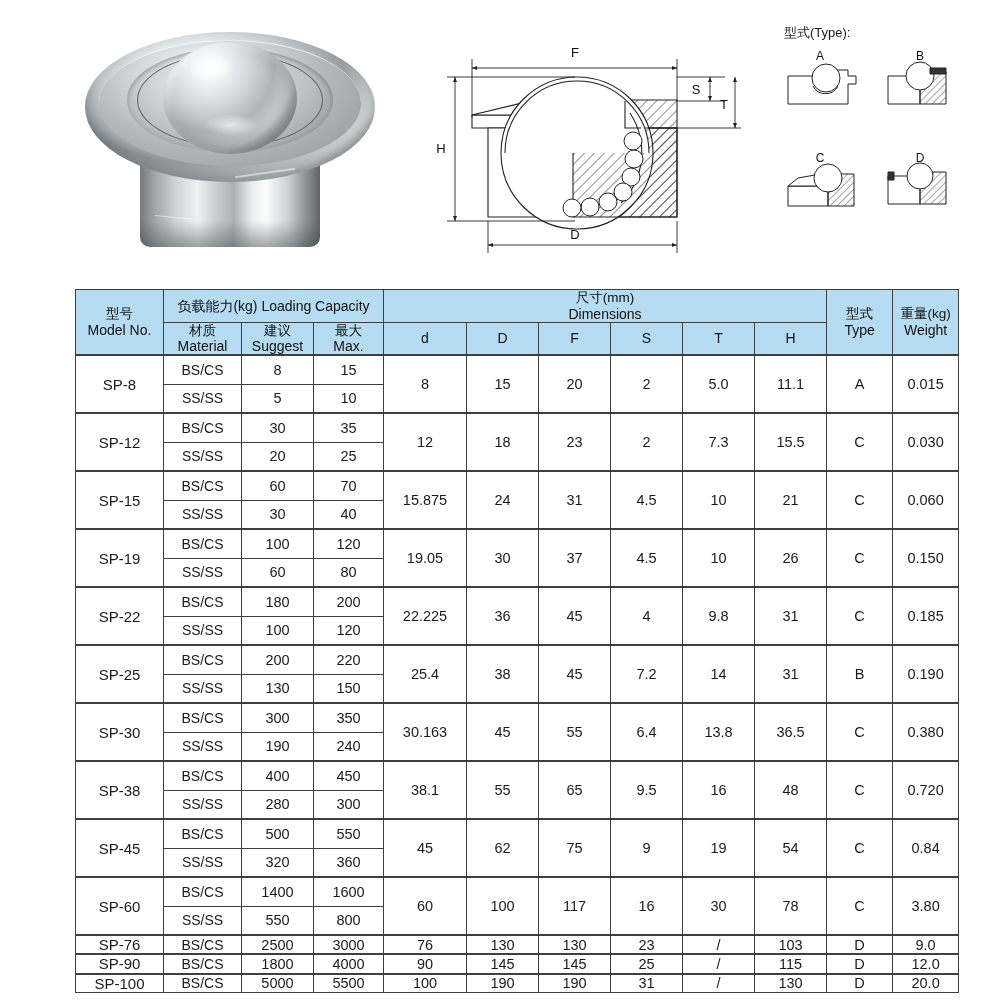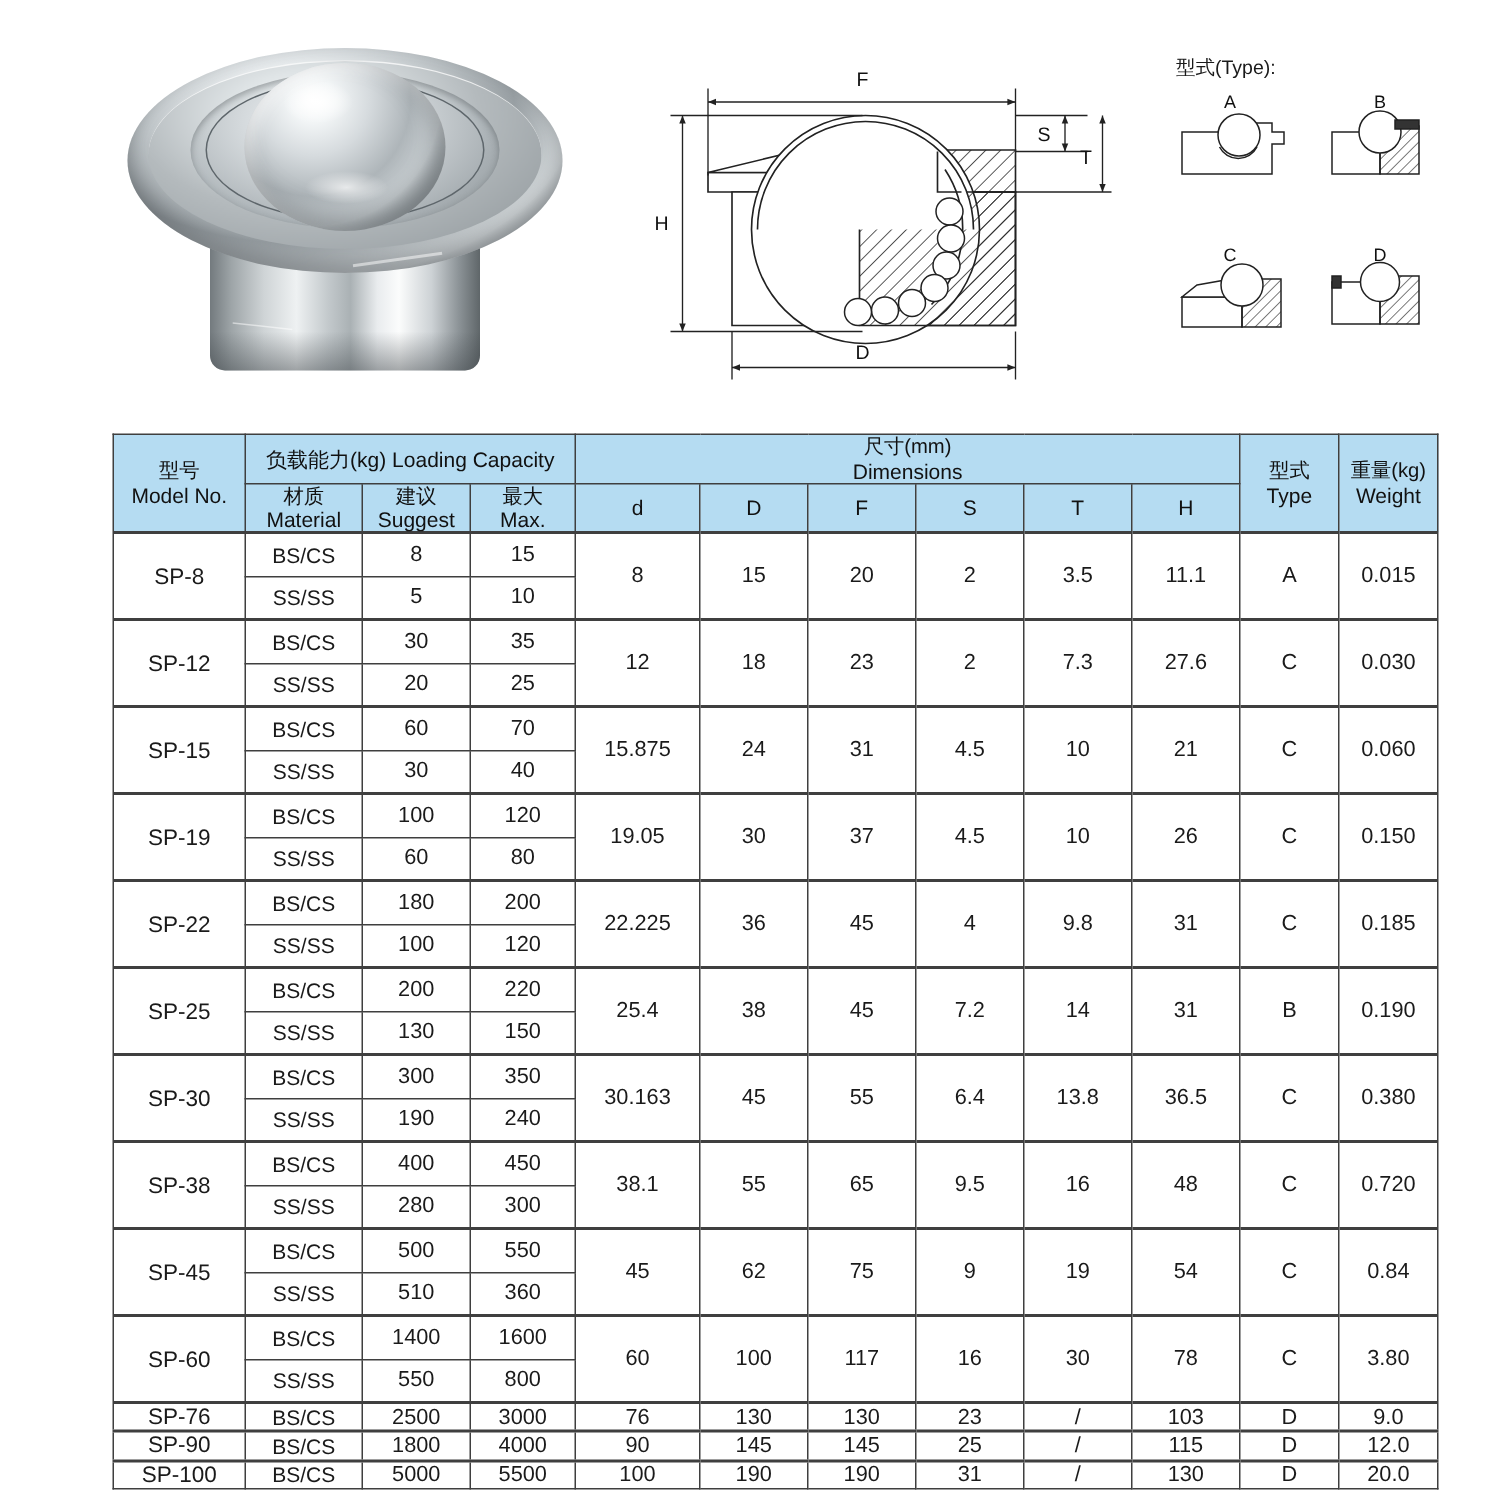--- a/index.html
+++ b/index.html
@@ -68,21 +68,21 @@
   .ph-ball-hi2 {
     position:absolute; left:118px; top:92px; width:56px; height:22px;
     border-radius:50%;
     background:radial-gradient(ellipse at 50% 50%, rgba(255,255,255,.7) 0%, rgba(255,255,255,0) 70%);
   }
   .ph-scratch { position:absolute; background:rgba(255,255,255,.5); }
 
   
   #drawing { position:absolute; left:425px; top:25px; }
   
-  #type-legend { position:absolute; left:770px; top:28px; width:220px; height:230px; }
+  #type-legend { position:absolute; left:770px; top:16px; width:220px; height:230px; }
   #type-legend-title {
     position:absolute; left:14px; top:8px; font-size:13px; color:#1a1a1a; white-space:nowrap;
   }
 
   
   #spec-table-wrap { position:absolute; left:75px; top:289px; width:843px; }
   table.spec {
     border-collapse:collapse;
     width:843px;
     table-layout:fixed;
@@ -309,41 +309,41 @@
     <tbody id="tbody">
         <tr class="grp-top rowA">
           <td class="model" rowspan="2">SP-8</td>
           <td class="mat">BS/CS</td>
           <td class="num">8</td>
           <td class="num">15</td>
           <td class="dim" rowspan="2">8</td>
           <td class="dim" rowspan="2">15</td>
           <td class="dim" rowspan="2">20</td>
           <td class="dim" rowspan="2">2</td>
-          <td class="dim" rowspan="2">3.5</td>
+          <td class="dim" rowspan="2">5.0</td>
           <td class="dim" rowspan="2">11.1</td>
           <td class="dim" rowspan="2">A</td>
           <td class="dim" rowspan="2">0.015</td>
         </tr>
         <tr class="rowB">
           <td class="mat">SS/SS</td>
           <td class="num">5</td>
           <td class="num">10</td>
         </tr>
         <tr class="grp-top rowA">
           <td class="model" rowspan="2">SP-12</td>
           <td class="mat">BS/CS</td>
           <td class="num">30</td>
           <td class="num">35</td>
           <td class="dim" rowspan="2">12</td>
           <td class="dim" rowspan="2">18</td>
           <td class="dim" rowspan="2">23</td>
           <td class="dim" rowspan="2">2</td>
           <td class="dim" rowspan="2">7.3</td>
-          <td class="dim" rowspan="2">27.6</td>
+          <td class="dim" rowspan="2">15.5</td>
           <td class="dim" rowspan="2">C</td>
           <td class="dim" rowspan="2">0.030</td>
         </tr>
         <tr class="rowB">
           <td class="mat">SS/SS</td>
           <td class="num">20</td>
           <td class="num">25</td>
         </tr>
         <tr class="grp-top rowA">
           <td class="model" rowspan="2">SP-15</td>
@@ -468,21 +468,21 @@
           <td class="dim" rowspan="2">62</td>
           <td class="dim" rowspan="2">75</td>
           <td class="dim" rowspan="2">9</td>
           <td class="dim" rowspan="2">19</td>
           <td class="dim" rowspan="2">54</td>
           <td class="dim" rowspan="2">C</td>
           <td class="dim" rowspan="2">0.84</td>
         </tr>
         <tr class="rowB">
           <td class="mat">SS/SS</td>
-          <td class="num">510</td>
+          <td class="num">320</td>
           <td class="num">360</td>
         </tr>
         <tr class="grp-top rowA">
           <td class="model" rowspan="2">SP-60</td>
           <td class="mat">BS/CS</td>
           <td class="num">1400</td>
           <td class="num">1600</td>
           <td class="dim" rowspan="2">60</td>
           <td class="dim" rowspan="2">100</td>
           <td class="dim" rowspan="2">117</td>

